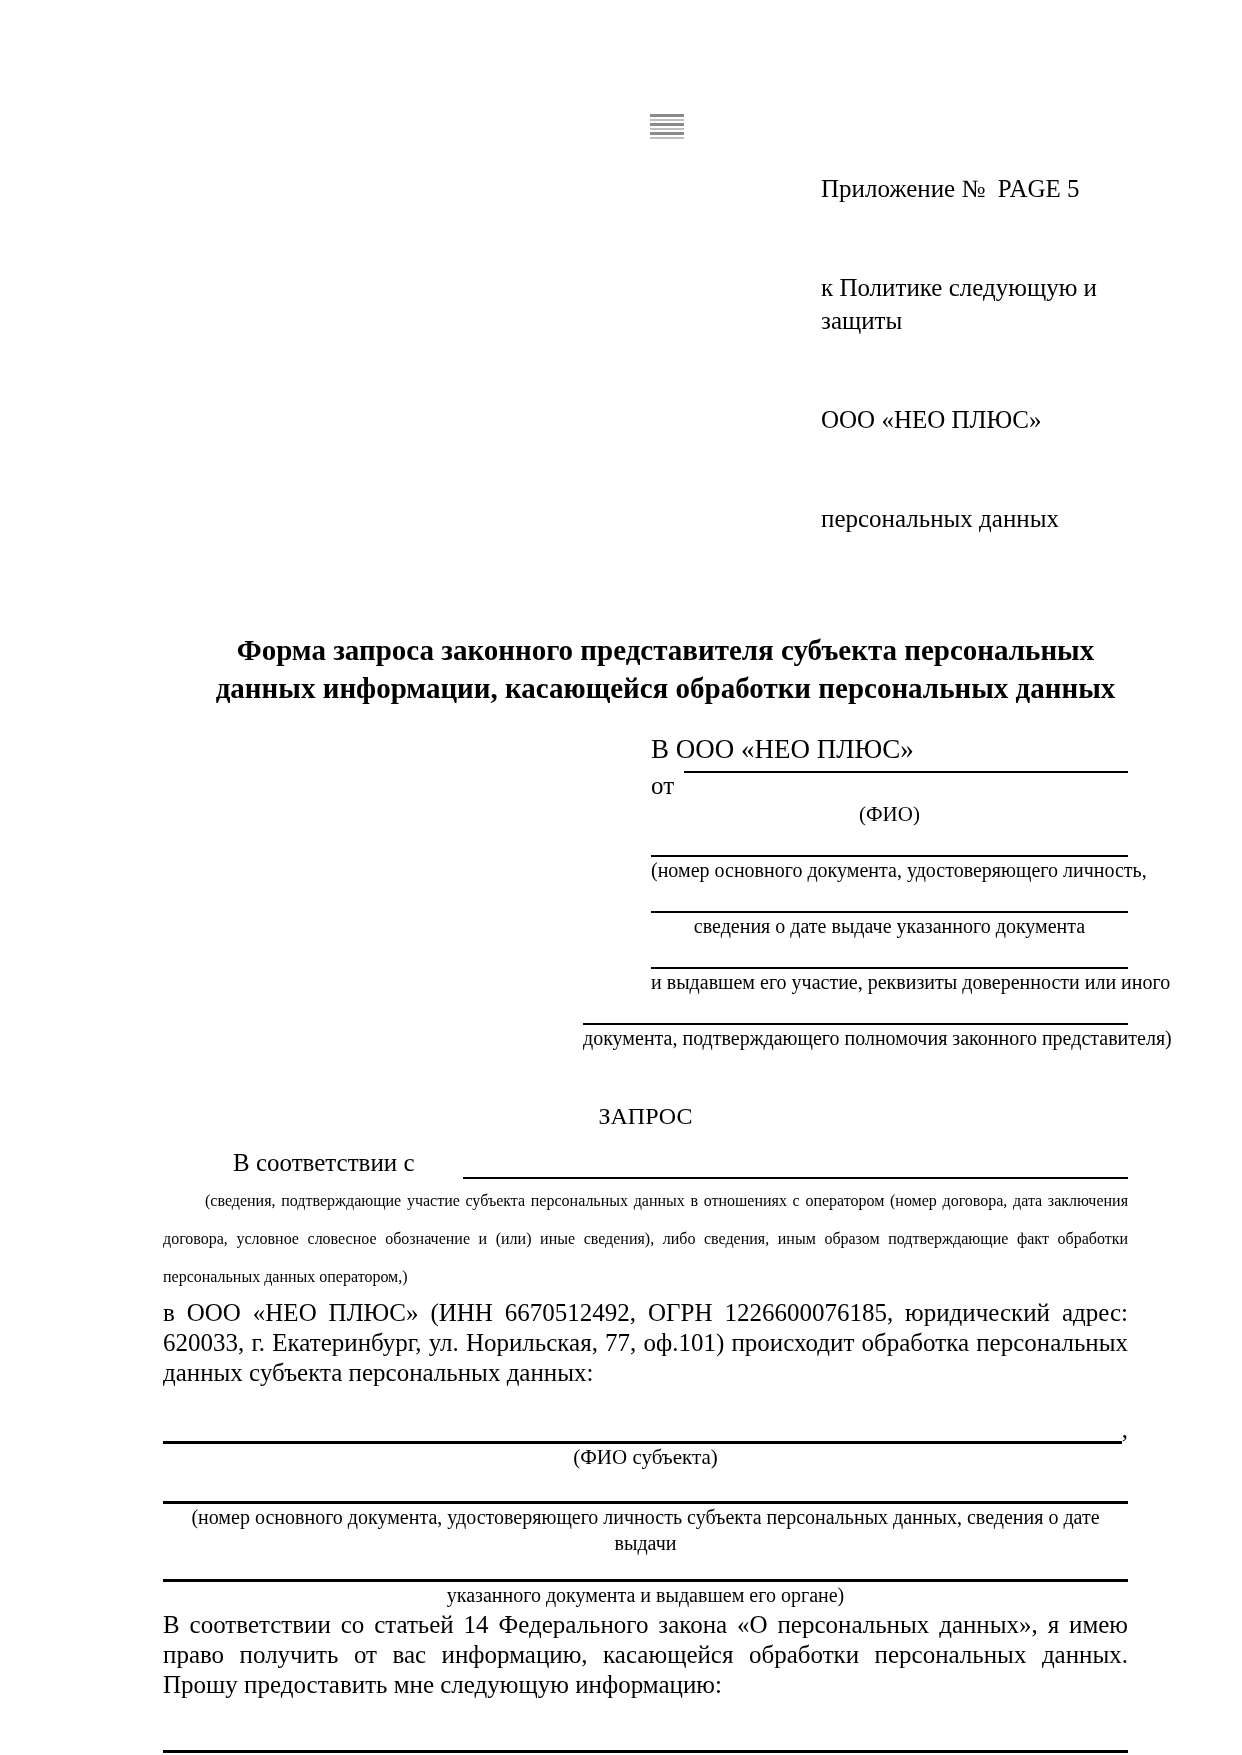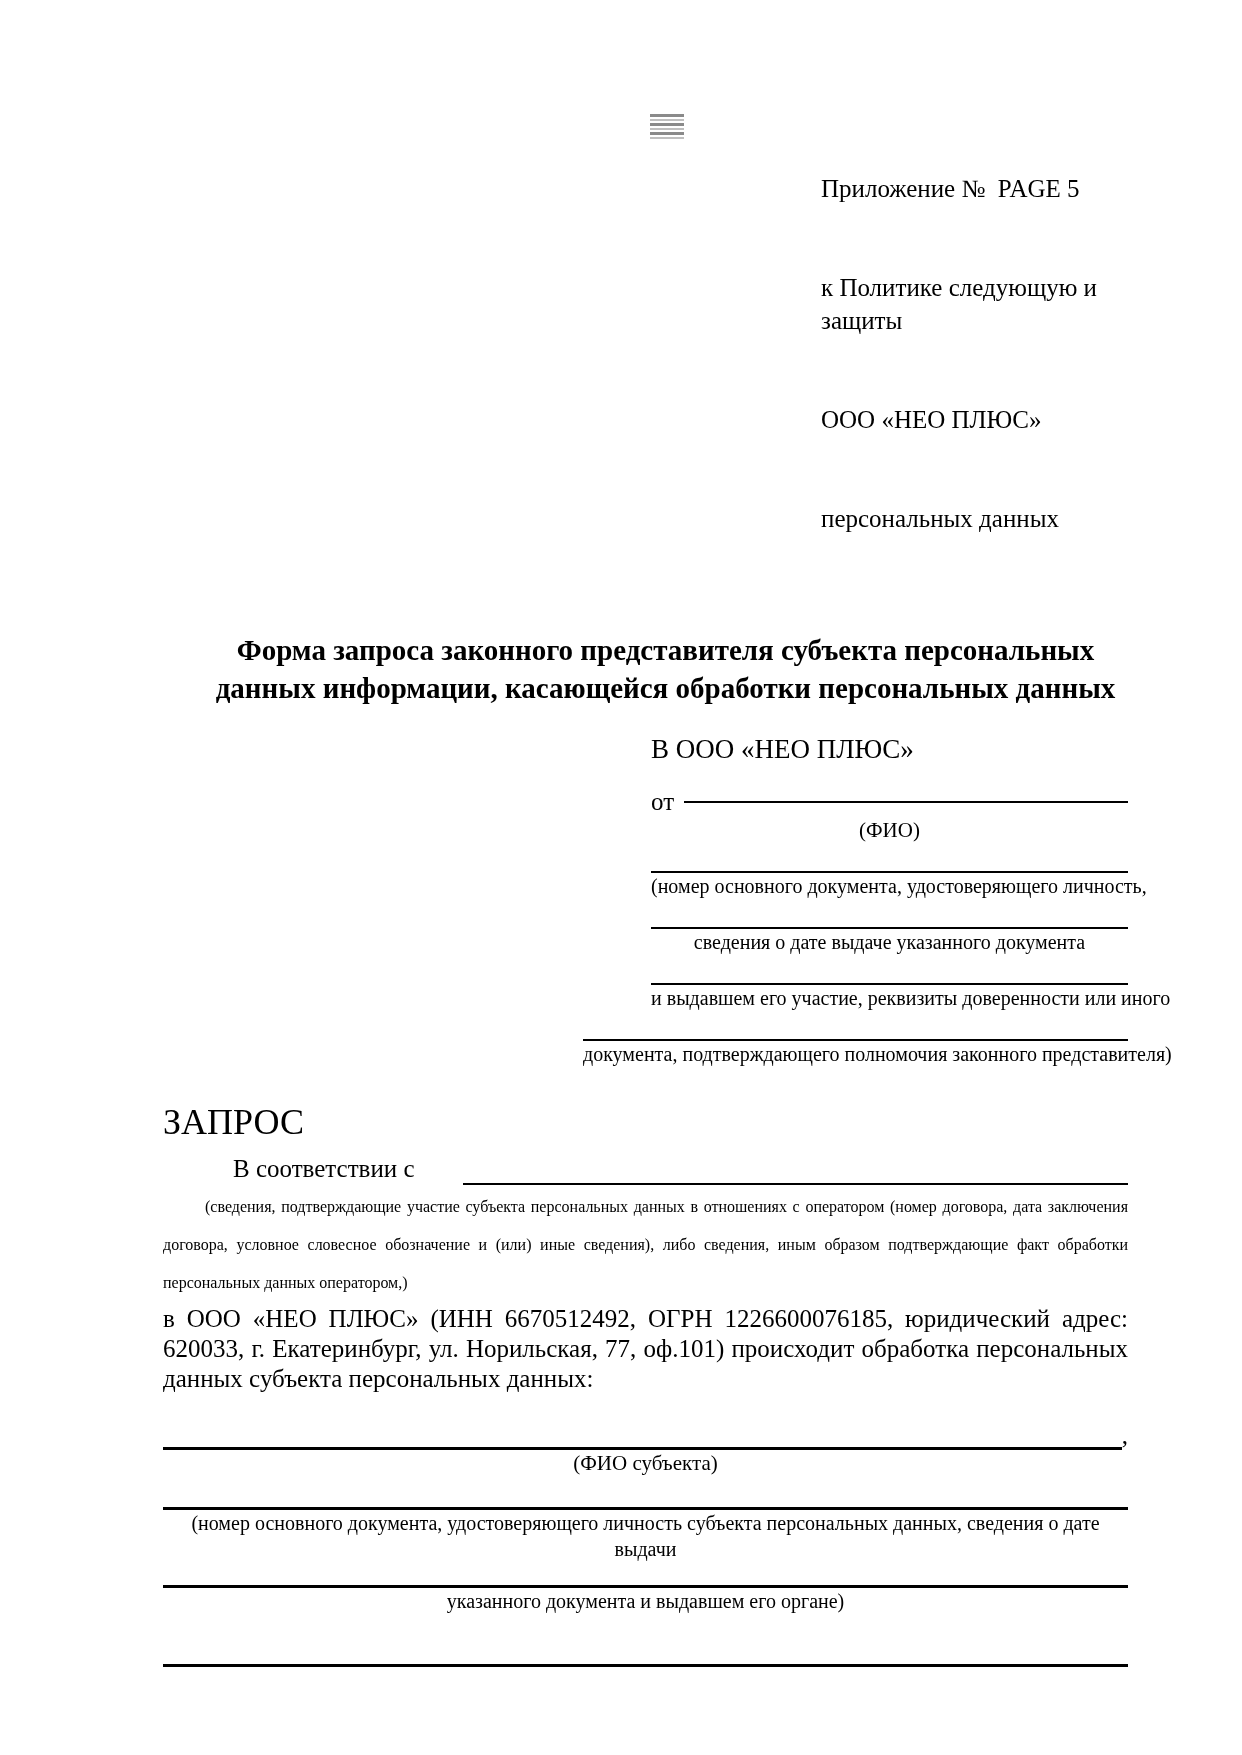--- a/index.html
+++ b/index.html
@@ -25,29 +25,29 @@
     white-space:pre-wrap;
   }
   .doc-title {
     margin-top:30px;
     text-align:center;
     font-weight:bold;
     font-size:29px; line-height:38px;margin-left:40px;
   }
   .addressee { margin-left:488px; margin-top:24px; font-size:25px; }
   .to-line { font-size:27px; line-height:36px; }
-  .from-row { display:flex; align-items:center; margin-top:20px; line-height:30px; }
+  .from-row { display:flex; align-items:flex-start; margin-top:4px; line-height:30px; }
   .from-row .lbl { padding-right:10px; }
   .fill { flex:1 1 auto; border-bottom:2px solid #000; }
   .cap { text-align:center; font-size:20px; line-height:26px; }
   .cap-fio { font-size:21px; }
   .blank2 { height:30px; border-bottom:2px solid #000; }
   .wide-left { margin-left:-68px; }
   .nowrap { white-space:nowrap; }
-  .zapros { margin-top:38px; text-align:left; font-size:36px; line-height:34px; }
+  .zapros { margin-top:48px; text-align:center; font-size:24px; line-height:34px; }
   .intro-row { display:flex; align-items:flex-end; margin-top:14px; font-size:25px; line-height:32px;gap:40px; }
   .intro-row .lbl { padding-left:70px; padding-right:8px; }
   .fineprint {
     font-size:16px; line-height:38px;
     text-align:justify; text-indent:42px;
     margin-top:3px;
   }
   .body-par { font-size:25px; line-height:30px; text-align:justify; }
   .op-par { margin-top:2px; }
   .subject-row { display:flex; align-items:flex-end; margin-top:28px; font-size:25px; line-height:28px; }
@@ -110,16 +110,17 @@
     <span>,</span>
   </div>
   <div class="cap cap-fio">(ФИО субъекта)</div>
 
   <div class="blank3 h26" style="margin-top:8px;"></div>
   <div class="cap">(номер основного документа, удостоверяющего личность субъекта персональных данных, сведения о дате выдачи</div>
 
   <div class="blank3 h26"></div>
   <div class="cap">указанного документа и выдавшем его органе)</div>
 
+  <div class="body-par law-par">В соответствии со статьей 14 Федерального закона «О персональных данных», я имею право получить от вас информацию, касающейся обработки персональных данных. Прошу предоставить мне следующую информацию:</div>
 
   <div class="blank3 gap-blank-1"></div>
 
 </div>
 
 </body></html>

